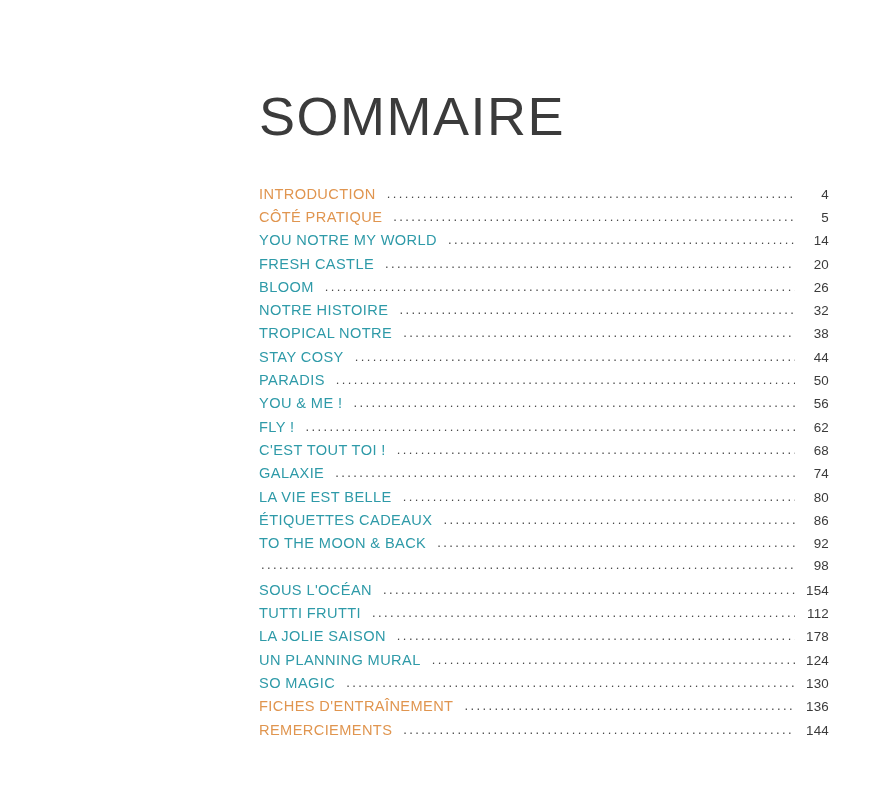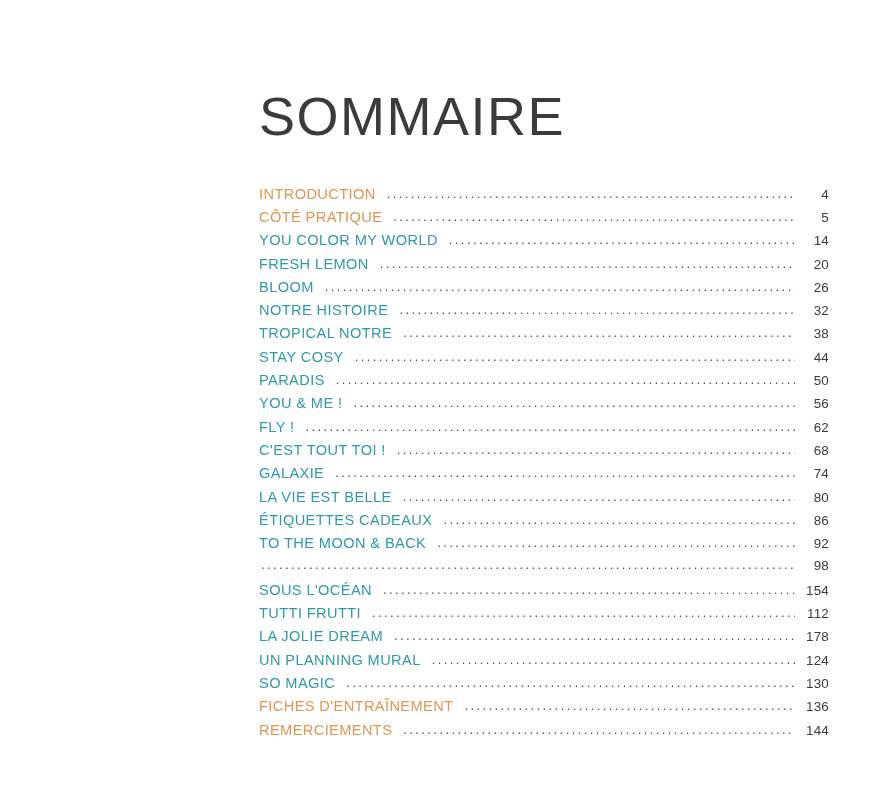--- a/index.html
+++ b/index.html
@@ -88,26 +88,26 @@
           <span class="toc-label c-orange">INTRODUCTION</span>
           <span class="toc-dots">.........................................................................................</span>
           <span class="toc-page">4</span>
         </li>
         <li class="toc-row">
           <span class="toc-label c-orange">CÔTÉ PRATIQUE</span>
           <span class="toc-dots">.........................................................................................</span>
           <span class="toc-page">5</span>
         </li>
         <li class="toc-row">
-          <span class="toc-label c-teal">YOU COLOR MY WORLD</span>
+          <span class="toc-label c-teal">YOU NOTRE MY WORLD</span>
           <span class="toc-dots">.........................................................................................</span>
           <span class="toc-page">14</span>
         </li>
         <li class="toc-row">
-          <span class="toc-label c-teal">FRESH LEMON</span>
+          <span class="toc-label c-teal">FRESH CASTLE</span>
           <span class="toc-dots">.........................................................................................</span>
           <span class="toc-page">20</span>
         </li>
         <li class="toc-row">
           <span class="toc-label c-teal">BLOOM</span>
           <span class="toc-dots">.........................................................................................</span>
           <span class="toc-page">26</span>
         </li>
         <li class="toc-row">
           <span class="toc-label c-teal">NOTRE HISTOIRE</span>
@@ -172,21 +172,21 @@
           <span class="toc-label c-teal">SOUS L'OCÉAN</span>
           <span class="toc-dots">.........................................................................................</span>
           <span class="toc-page">154</span>
         </li>
         <li class="toc-row">
           <span class="toc-label c-teal">TUTTI FRUTTI</span>
           <span class="toc-dots">.........................................................................................</span>
           <span class="toc-page">112</span>
         </li>
         <li class="toc-row">
-          <span class="toc-label c-teal">LA JOLIE DREAM</span>
+          <span class="toc-label c-teal">LA JOLIE SAISON</span>
           <span class="toc-dots">.........................................................................................</span>
           <span class="toc-page">178</span>
         </li>
         <li class="toc-row">
           <span class="toc-label c-teal">UN PLANNING MURAL</span>
           <span class="toc-dots">.........................................................................................</span>
           <span class="toc-page">124</span>
         </li>
         <li class="toc-row">
           <span class="toc-label c-teal">SO MAGIC</span>

